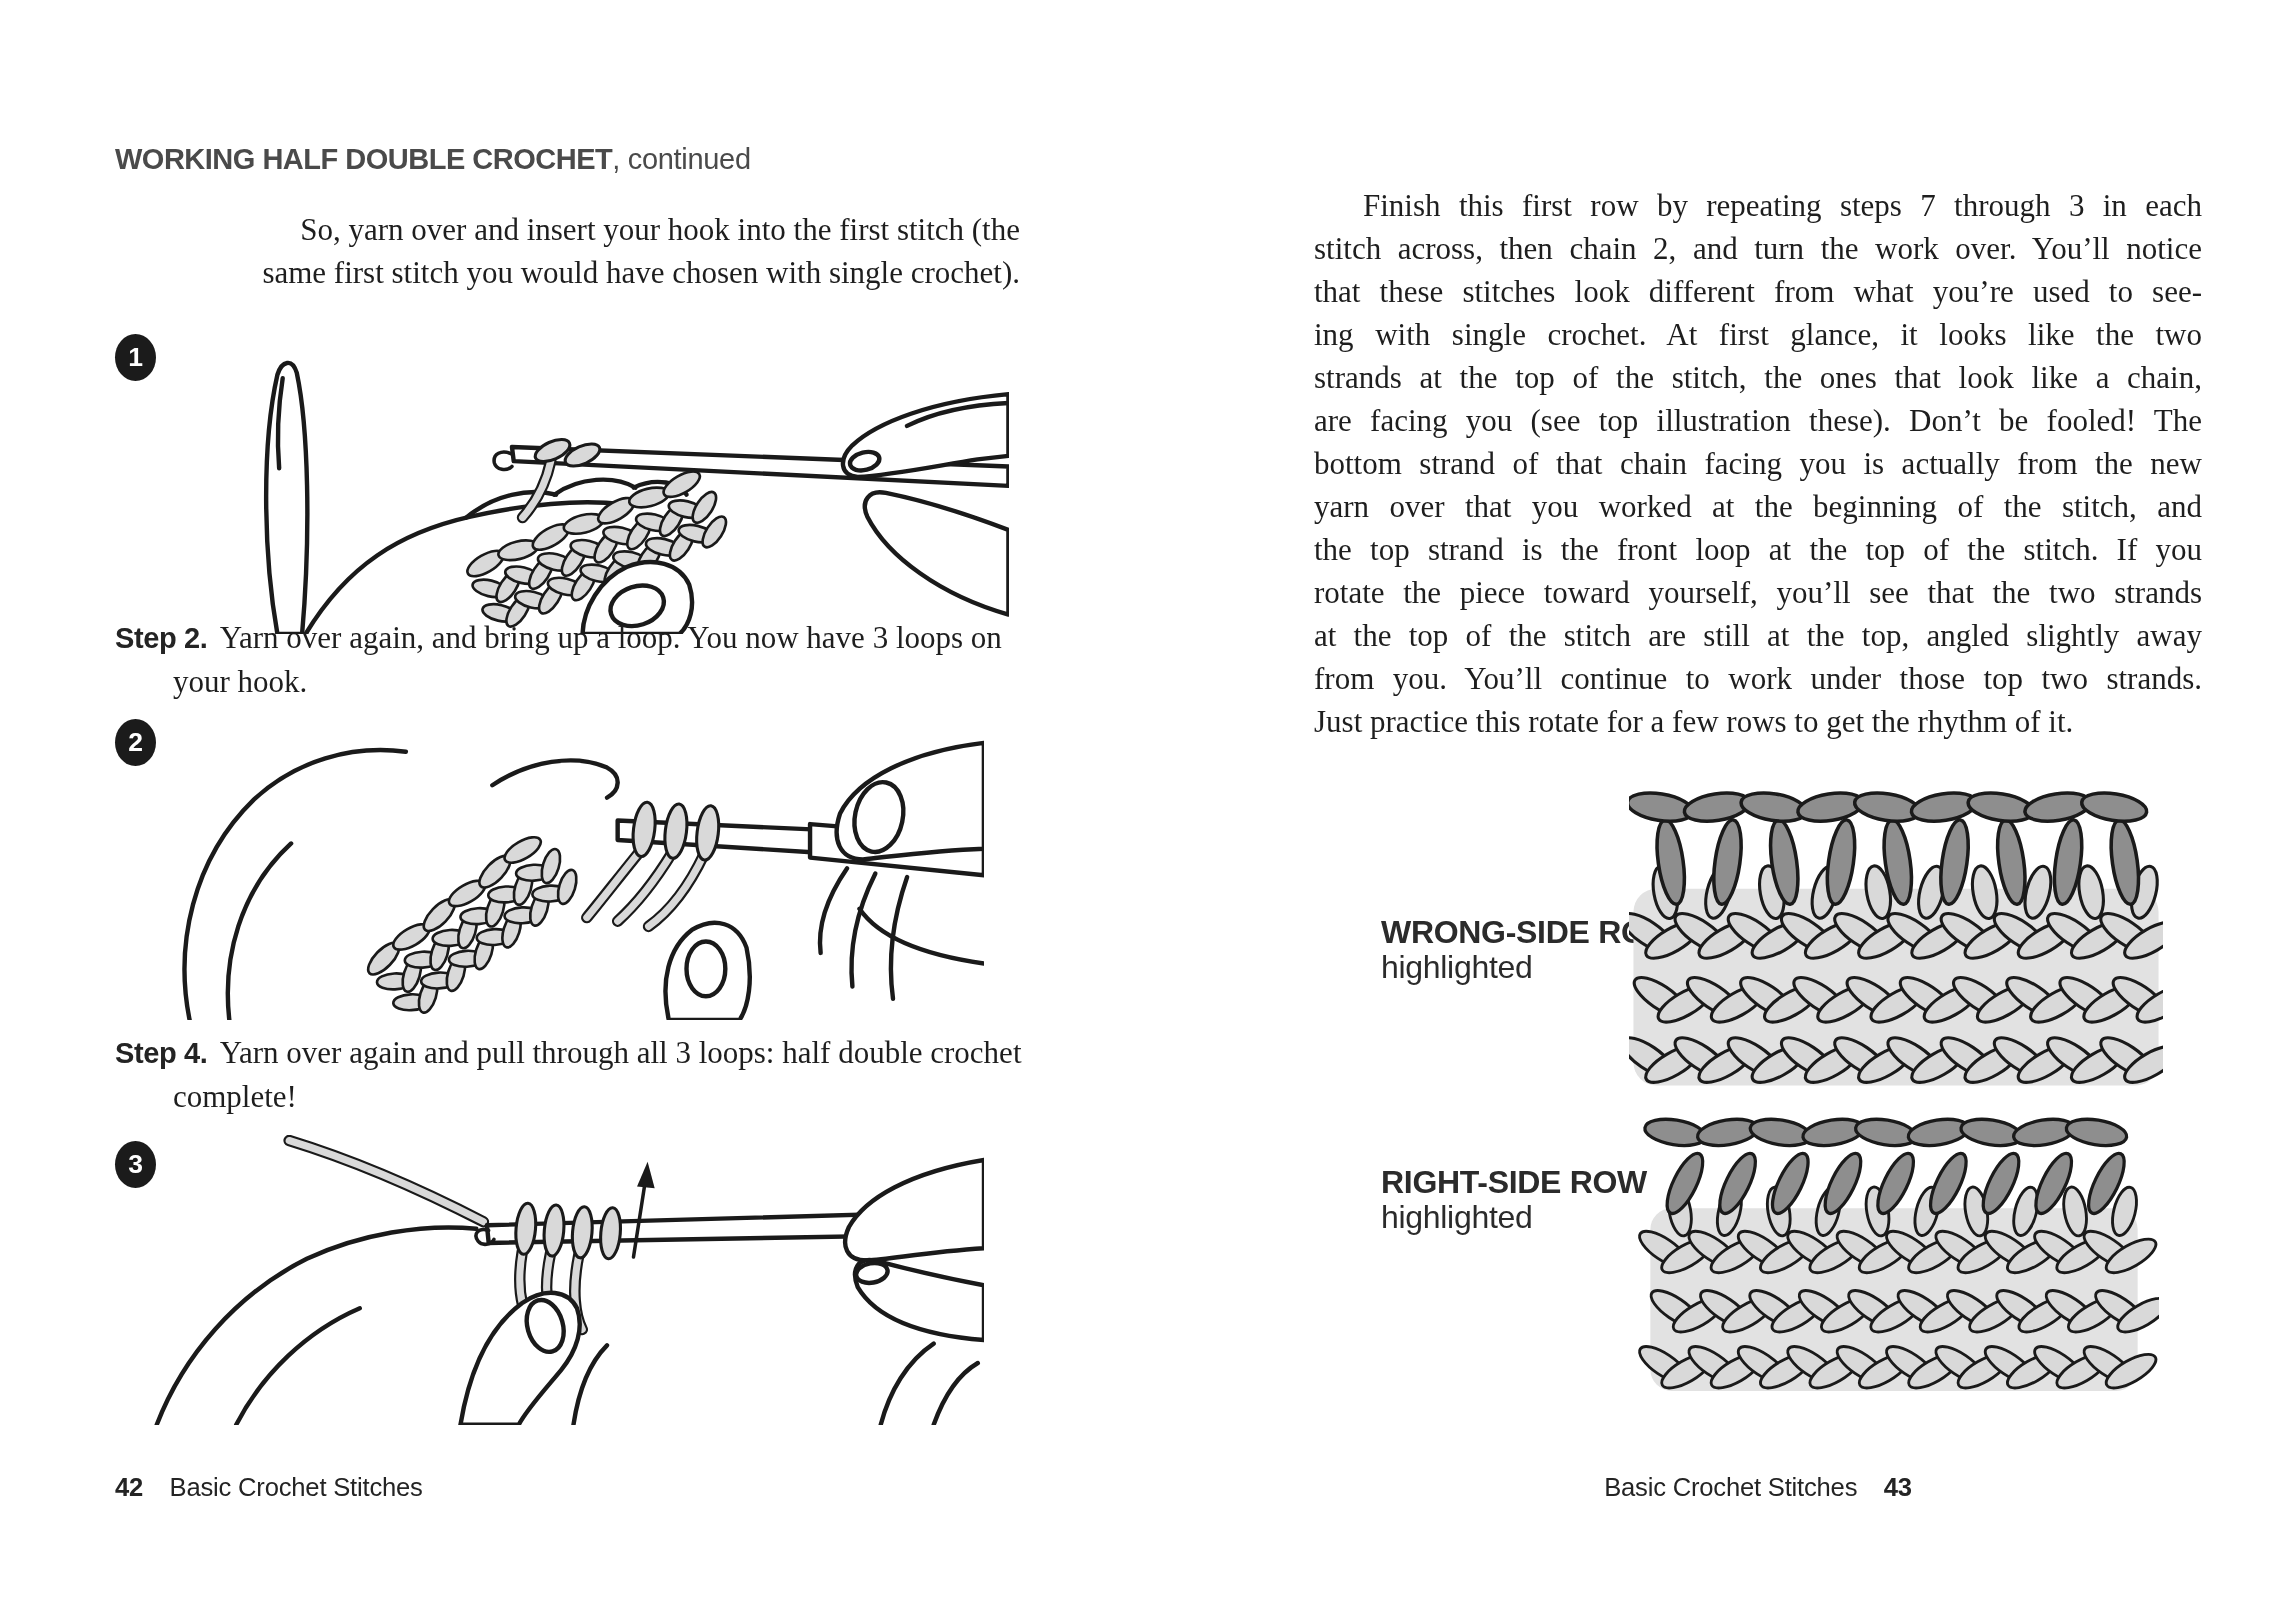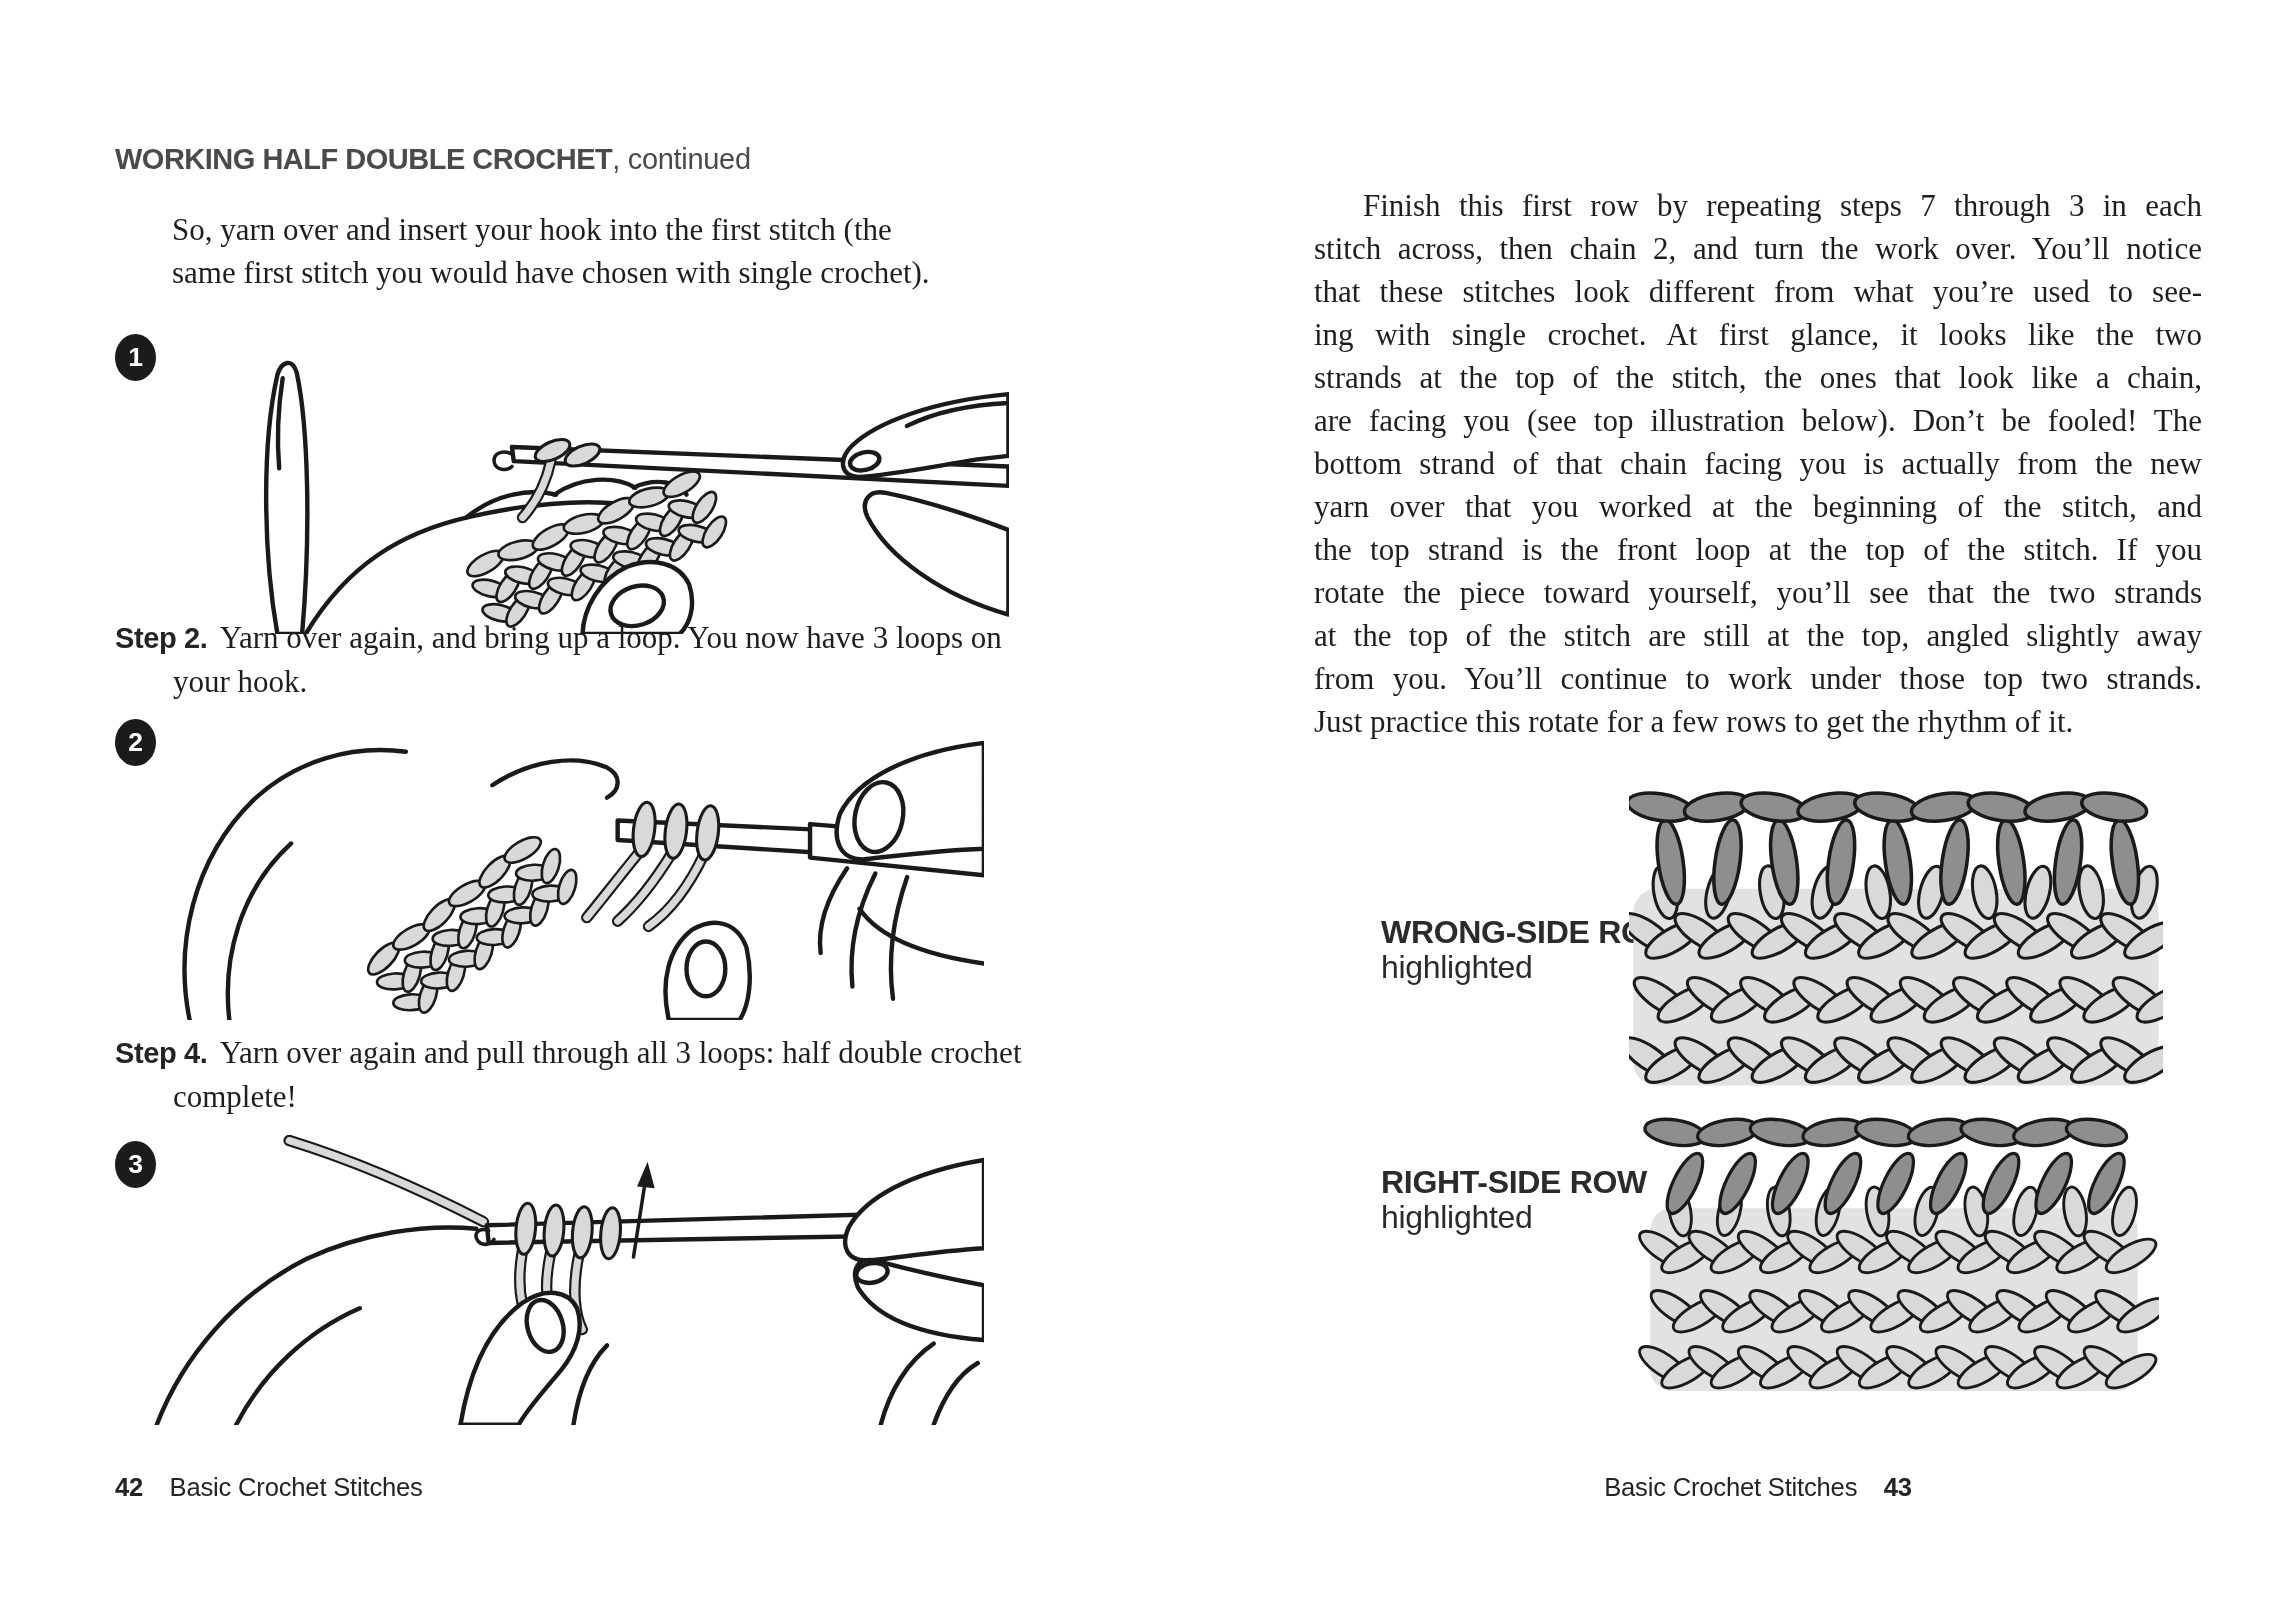--- a/index.html
+++ b/index.html
@@ -11,21 +11,21 @@
   html,body{background:#ffffff}
   body{width:2295px;height:1607px;position:relative;overflow:hidden;
        font-family:"Liberation Serif", serif;color:var(--text)}
   .abs{position:absolute}
 
   
   .hd{font-family:"Liberation Sans", sans-serif;font-weight:bold;
       font-size:29px;letter-spacing:-0.5px;color:var(--heading);white-space:nowrap}
   .hd .hd-suffix{font-weight:normal;letter-spacing:-0.3px}
   .serif{font-size:31px;line-height:43px;color:var(--text)}
-  .intro{width:848px;text-align:left}
+  .intro{width:848px;text-align:right}
   .stepblk{width:909px;padding-left:58px;text-indent:-58px;font-size:31px;line-height:43px}
   .steplabel{font-family:"Liberation Sans", sans-serif;font-weight:bold;
              font-size:29px;letter-spacing:-0.4px;color:#242424;padding-right:12.4px}
   .rpar{width:888px;font-size:31px;line-height:43px}
   .rline{text-align:justify;text-align-last:justify}
   .rline.first{text-indent:49px}
   .rline.last{text-align:left;text-align-last:left}
   .badge{width:41px;height:47px;border-radius:50%;background:var(--badge-bg);
          display:flex;align-items:center;justify-content:center;
          font-family:"Liberation Sans", sans-serif;font-weight:bold;
@@ -228,21 +228,21 @@
 <div class="abs footer" style="left:115px;top:1473px">
   <span class="pn">42</span><span class="gap"></span><span>Basic Crochet Stitches</span>
 </div>
 
 <div class="abs serif rpar" style="left:1314px;top:184px">
   <div class="rline first">Finish this first row by repeating steps 7 through 3 in each</div>
   <div class="rline">stitch across, then chain 2, and turn the work over. You’ll notice</div>
   <div class="rline">that these stitches look different from what you’re used to see-</div>
   <div class="rline">ing with single crochet. At first glance, it looks like the two</div>
   <div class="rline">strands at the top of the stitch, the ones that look like a chain,</div>
-  <div class="rline">are facing you (see top illustration below). Don’t be fooled! The</div>
+  <div class="rline">are facing you (see top illustration these). Don’t be fooled! The</div>
   <div class="rline">bottom strand of that chain facing you is actually from the new</div>
   <div class="rline">yarn over that you worked at the beginning of the stitch, and</div>
   <div class="rline">the top strand is the front loop at the top of the stitch. If you</div>
   <div class="rline">rotate the piece toward yourself, you’ll see that the two strands</div>
   <div class="rline">at the top of the stitch are still at the top, angled slightly away</div>
   <div class="rline">from you. You’ll continue to work under those top two strands.</div>
   <div class="rline last">Just practice this rotate for a few rows to get the rhythm of it.</div>
 </div>
 
 <div class="abs figlabel" style="left:1381px;top:915px">

